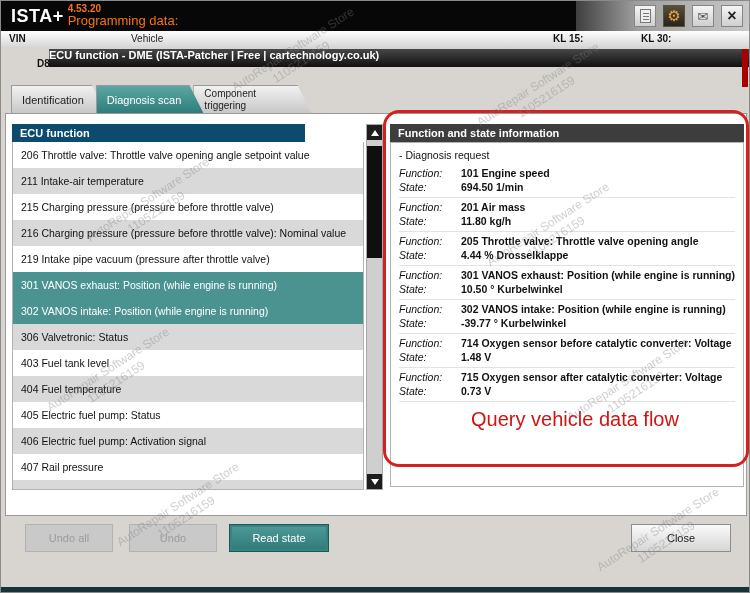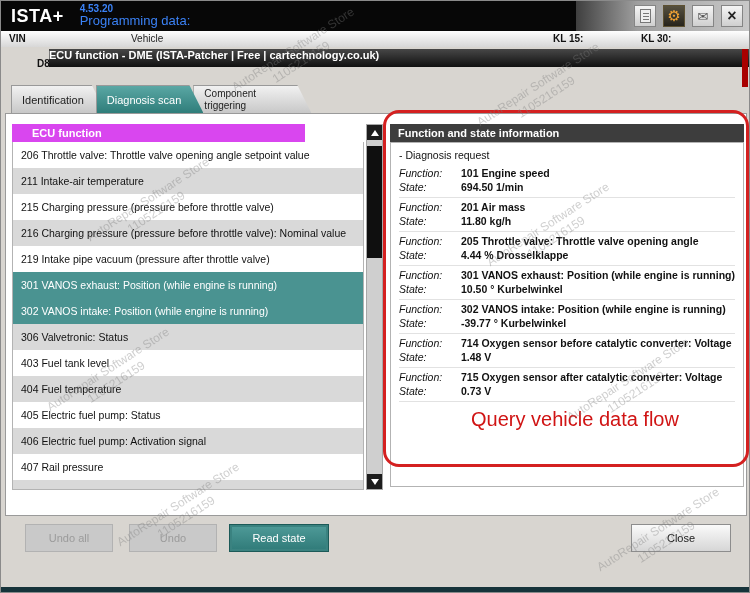--- a/index.html
+++ b/index.html
@@ -6,21 +6,21 @@
   html,body { width:750px; height:593px; background:#fff; }
   .app {
     position:relative; width:750px; height:593px; overflow:hidden;
     background:#d8d5d0; font-family:"Liberation Sans", sans-serif; color:#111;
     border:1px solid #8a8a8a;
   }
 
   
   .topbar { position:absolute; left:0; top:0; width:750px; height:30px; background:#070707; display:flex; align-items:center; }
   .logo { color:#fff; font-size:18px; font-weight:bold; padding-left:10px; letter-spacing:.5px; }
-  .ver-block { margin-left:16px; color:#3b82f6; line-height:1.15; }
+  .ver-block { margin-left:4px; color:#f97316; line-height:1.15; }
   .ver { display:block; font-size:10px; font-weight:bold; }
   .prog { display:block; font-size:13px; }
   .topbar-right {
     position:absolute; right:0; top:0; height:30px; width:175px;
     background:linear-gradient(90deg,#3f3f3f,#9f9f9f 35%,#c9c9c9);
     display:flex; align-items:center; justify-content:flex-end; gap:7px; padding-right:8px;
   }
   .icon-box {
     width:22px; height:22px; border:1px solid #858585; background:linear-gradient(#f5f5f5,#cfcfcf);
     display:flex; align-items:center; justify-content:center; font-size:13px; color:#555;
@@ -54,21 +54,21 @@
     background:linear-gradient(#f1f1f1,#c8c8c8); color:#222; margin-right:-10px;
     clip-path:polygon(0 0, calc(100% - 14px) 0, 100% 100%, 0 100%);
     border-top:1px solid #999; border-left:1px solid #999;
   }
   .tab.active { background:linear-gradient(#5aa7a4,#2f7d7a); color:#fff; z-index:2; }
   .tab.component { width:118px; font-size:10px; line-height:1.15; white-space:normal; padding-right:26px; }
 
   
   .content { position:absolute; left:4px; top:112px; width:742px; height:403px; background:#fff; border:1px solid #9a9a9a; }
 
-  .ecu-header { position:absolute; left:6px; top:10px; width:293px; height:18px; background:#d946ef; color:#fff; font-size:11px; font-weight:bold; line-height:18px; padding-left:20px; }
+  .ecu-header { position:absolute; left:6px; top:10px; width:293px; height:18px; background:#0c4a6e; color:#fff; font-size:11px; font-weight:bold; line-height:18px; padding-left:8px; }
   .ecu-list { position:absolute; left:6px; top:28px; width:352px; height:348px; overflow:hidden; border:1px solid #b3b3b3; border-top:none; background:#fff; }
   .list-item { height:26px; line-height:26px; padding-left:8px; font-size:10.5px; background:#fff; white-space:nowrap; overflow:hidden; }
   .list-item:nth-child(even) { background:#d9d9d9; }
   .list-item.selected { background:#4a9391; color:#fff; }
 
   
   .scrollbar { position:absolute; left:360px; top:10px; width:17px; height:366px; background:#cfcfcf; border:1px solid #a8a8a8; }
   .sb-btn { position:absolute; left:0; width:15px; height:15px; background:#1d1d1d; color:#fff; display:flex; align-items:center; justify-content:center; }
   .sb-btn.up { top:0; }
   .sb-btn.down { bottom:0; }

